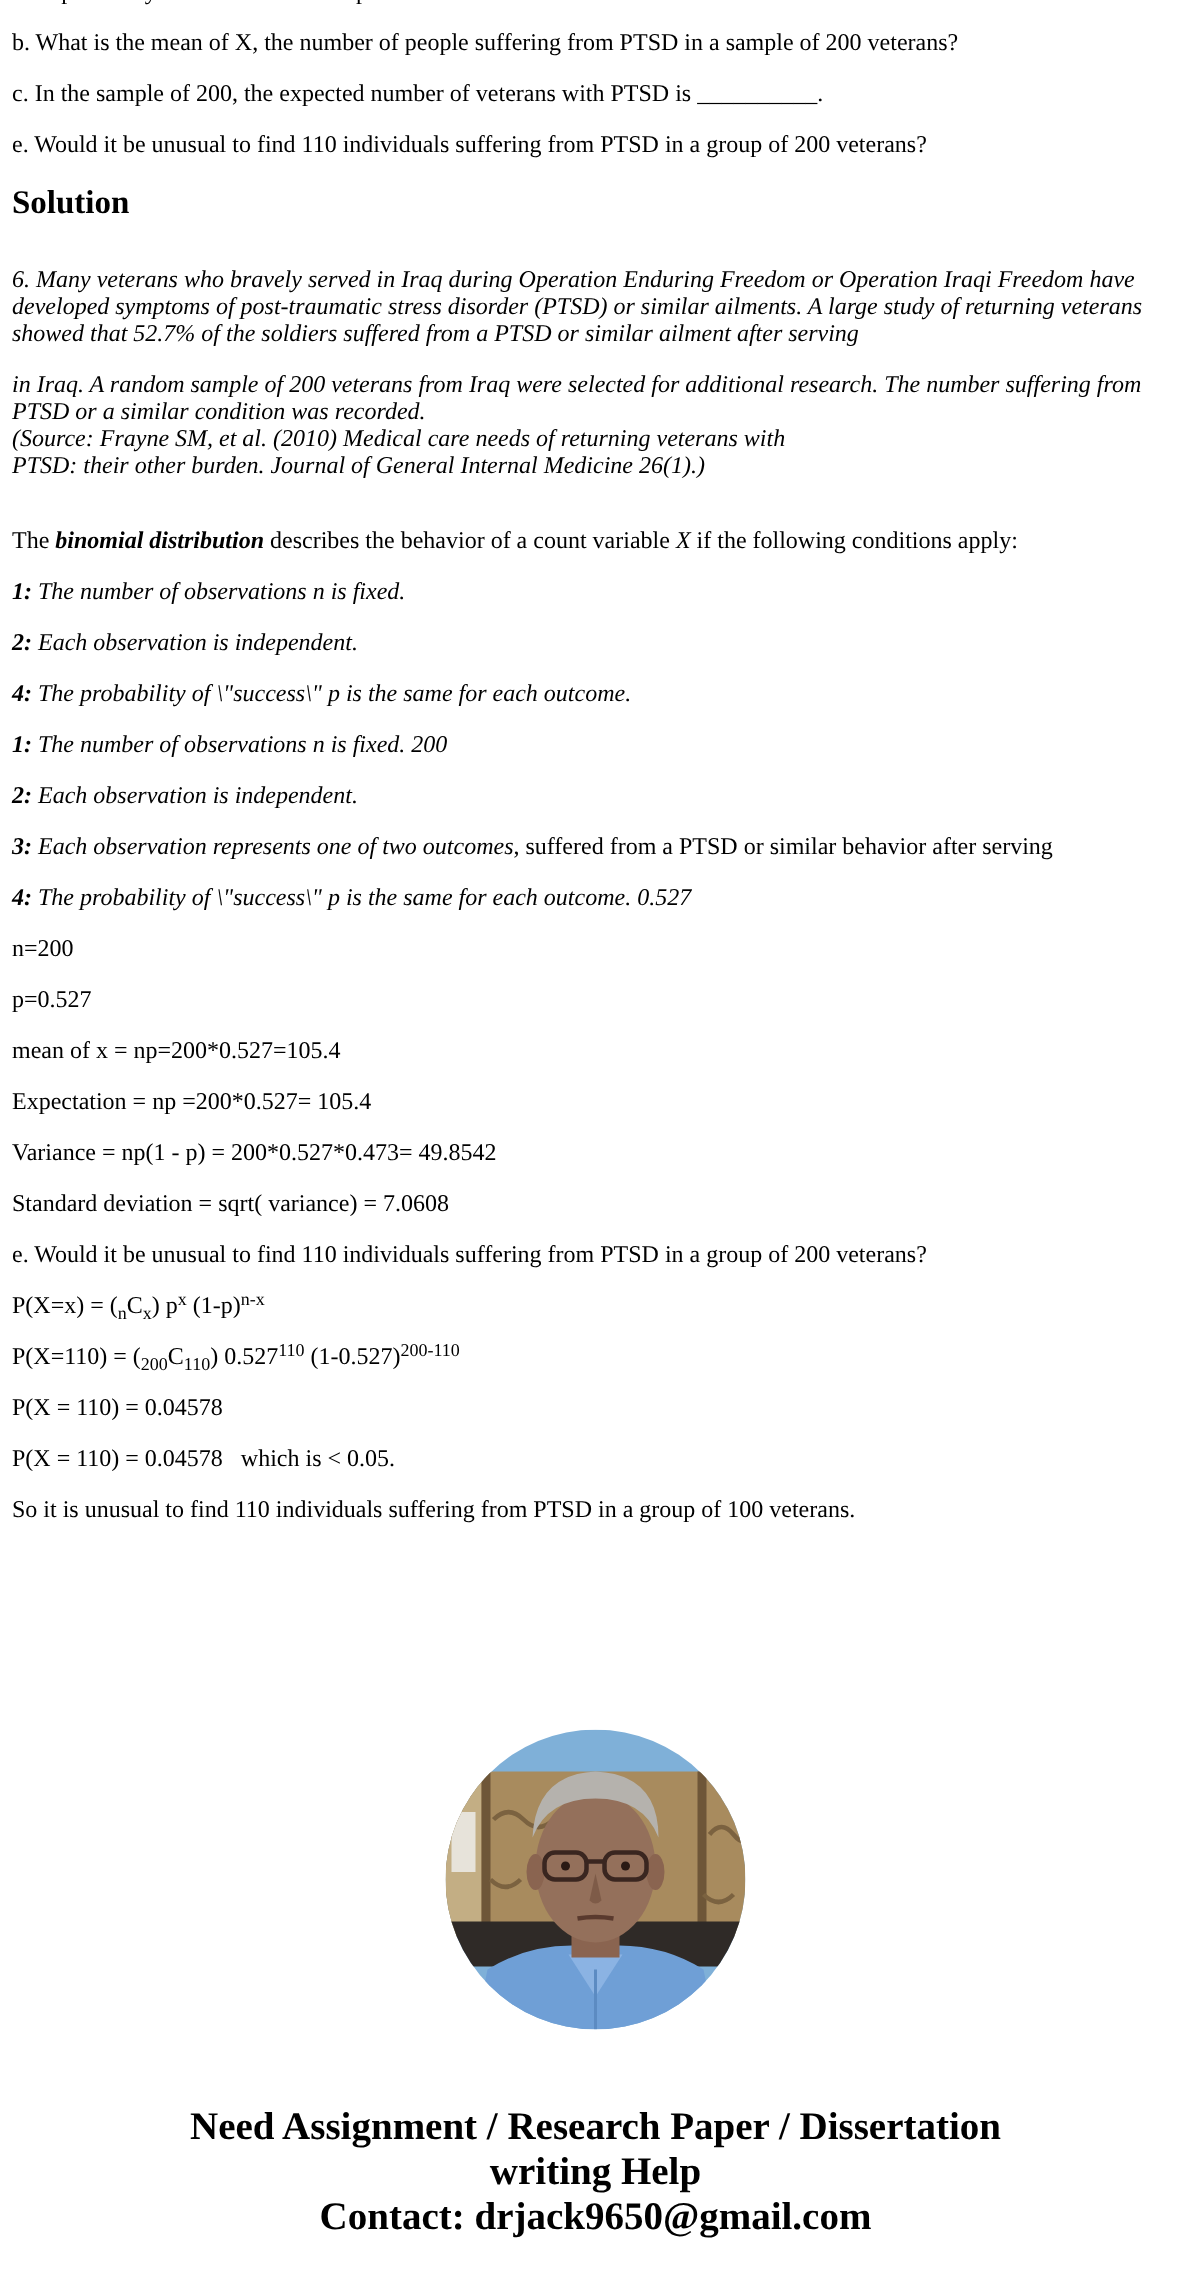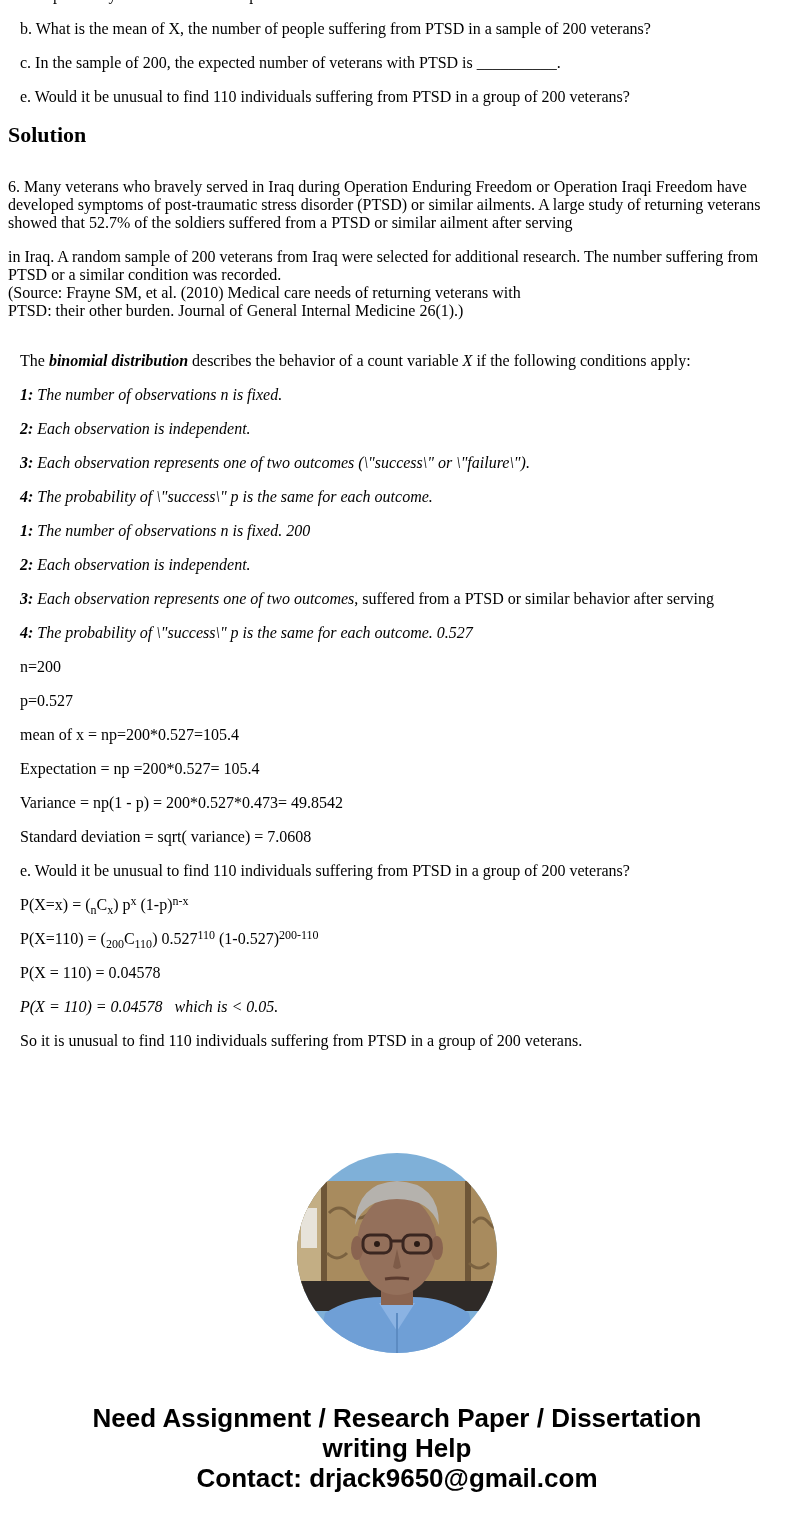--- a/index.html
+++ b/index.html
@@ -12,49 +12,49 @@
       font-size: 16px;
       color: #000000;
       line-height: 18px;
     }
     .content {
       position: absolute;
       left: 8px;
       top: -14px;
       width: 770px;
     }
-    p { margin: 16px 12px; }
+    p { margin: 16px 0; }
     h3 {
       font-size: 22px;
       font-weight: bold;
       margin: 18px 0 18px 0;
       line-height: 22px;
     }
     .q-top { margin-top: 0; }
     .problem p { margin: 0; }
-    .problem { margin: 32px 0; }
+    .problem { margin: 32px 0; font-style: italic; }
     .problem .para-gap { margin-bottom: 16px; }
     sup { font-size: 12px; line-height: 0; vertical-align: 5px; }
     sub { font-size: 12px; line-height: 0; vertical-align: -4px; }
     .avatar-wrap {
       position: absolute;
       left: 297px;
       top: 1153px;
       width: 200px;
       height: 200px;
       border-radius: 50%;
       overflow: hidden;
     }
     .promo {
       position: absolute;
       left: 0;
       top: 1403px;
       width: 794px;
       text-align: center;
-      font-family: Liberation Sans, sans-serif;
+      font-family: Liberation Serif, serif;
       font-weight: bold;
       font-size: 26px;
       line-height: 30px;
       color: #000;
     }
     .promo div { margin: 0; }
   </style>
 </head>
 <body>
 
@@ -70,21 +70,20 @@
     <p class="para-gap">6. Many veterans who bravely served in Iraq during Operation Enduring Freedom or Operation Iraqi Freedom have developed symptoms of post-traumatic stress disorder (PTSD) or similar ailments. A large study of returning veterans showed that 52.7% of the soldiers suffered from a PTSD or similar ailment after serving</p>
     <p>in Iraq. A random sample of 200 veterans from Iraq were selected for additional research. The number suffering from PTSD or a similar condition was recorded.</p>
     <p>(Source: Frayne SM, et al. (2010) Medical care needs of returning veterans with</p>
     <p>PTSD: their other burden. Journal of General Internal Medicine 26(1).)</p>
   </div>
 
   <p><span>The </span><b><i>binomial distribution</i></b><span> describes the behavior of a count variable </span><i>X</i><span> if the following conditions apply:</span></p>
 
   <p><i><b>1:</b><span> The number of observations n is fixed.</span></i></p>
   <p><i><b>2:</b><span> Each observation is independent.</span></i></p>
-  <p><i><b>3:</b><span> Each observation represents one of two outcomes (\"success\" or \"failure\").</span></i></p>
   <p><i><b>4:</b><span> The probability of \"success\" p is the same for each outcome.</span></i></p>
 
 
   <p><i><b>1:</b><span> The number of observations n is fixed. 200</span></i></p>
   <p><i><b>2:</b><span> Each observation is independent.</span></i></p>
   <p><i><b>3:</b><span> Each observation represents one of two outcomes</span></i><span>, suffered from a PTSD or similar behavior after serving</span></p>
   <p><i><b>4:</b><span> The probability of \"success\" p is the same for each outcome. 0.527</span></i></p>
 
   <p>n=200</p>
   <p>p=0.527</p>
@@ -92,22 +91,22 @@
   <p>Expectation = np =200*0.527= 105.4</p>
   <p>Variance = np(1 - p) = 200*0.527*0.473= 49.8542</p>
   <p>Standard deviation = sqrt( variance) = 7.0608</p>
   <p>e. Would it be unusual to find 110 individuals suffering from PTSD in a group of 200 veterans?</p>
 
   <p><span>P(X=x) = (</span><sub>n</sub><span>C</span><sub>x</sub><span>) p</span><sup>x</sup><span> (1-p)</span><sup>n-x</sup></p>
 
   <p><span>P(X=110) = (</span><sub>200</sub><span>C</span><sub>110</sub><span>) 0.527</span><sup>110</sup><span> (1-0.527)</span><sup>200-110</sup></p>
 
   <p>P(X = 110) = 0.04578</p>
-  <p style="white-space: pre; font-style: italic;">P(X = 110) = 0.04578   which is &lt; 0.05.</p>
-  <p>So it is unusual to find 110 individuals suffering from PTSD in a group of 200 veterans.</p>
+  <p style="white-space: pre;">P(X = 110) = 0.04578   which is &lt; 0.05.</p>
+  <p>So it is unusual to find 110 individuals suffering from PTSD in a group of 100 veterans.</p>
 </div>
 
 <div class="avatar-wrap">
   <svg width="200" height="200" viewBox="0 0 200 200" xmlns="http://www.w3.org/2000/svg">
 
     <rect x="0" y="0" width="200" height="200" fill="#7fb0d8"></rect>
 
     <rect x="0" y="28" width="200" height="110" fill="#a88b5e"></rect>
     <rect x="0" y="28" width="24" height="110" fill="#c3ae84"></rect>
     <rect x="4" y="55" width="16" height="40" fill="#e7e3da"></rect>

